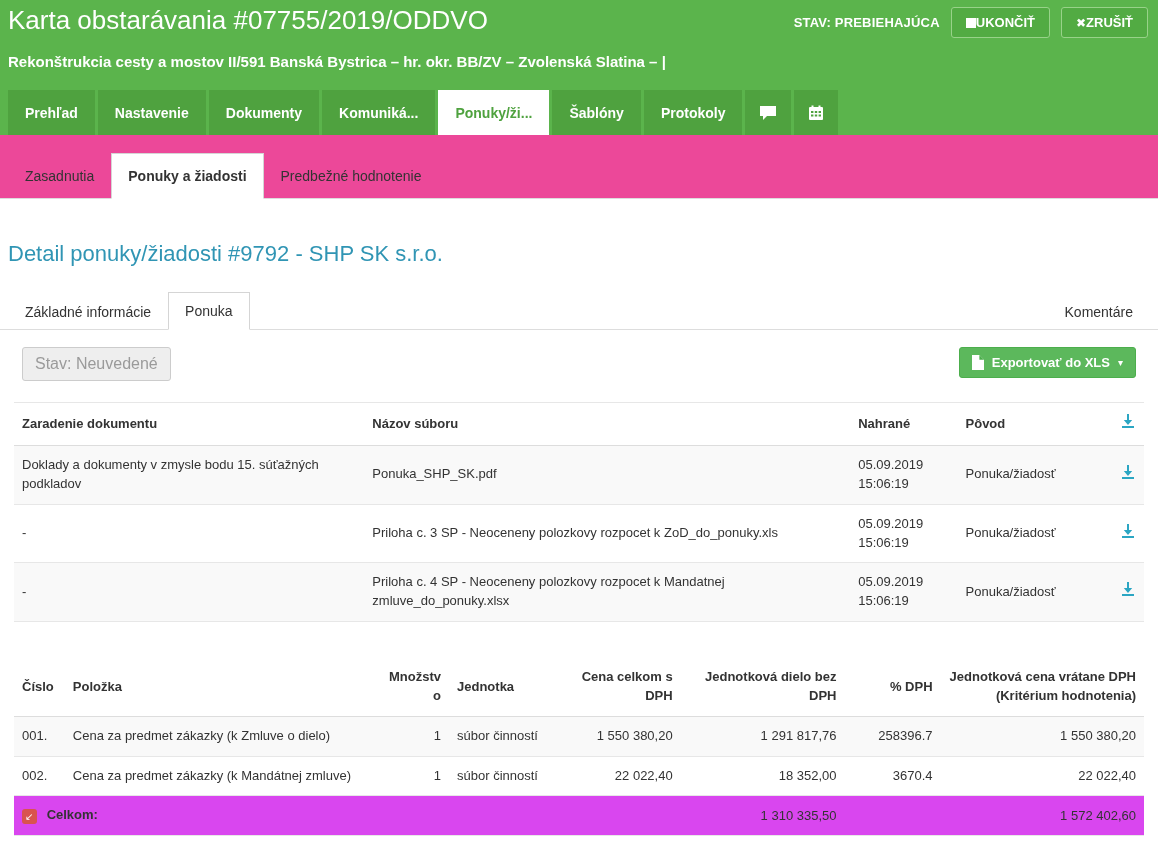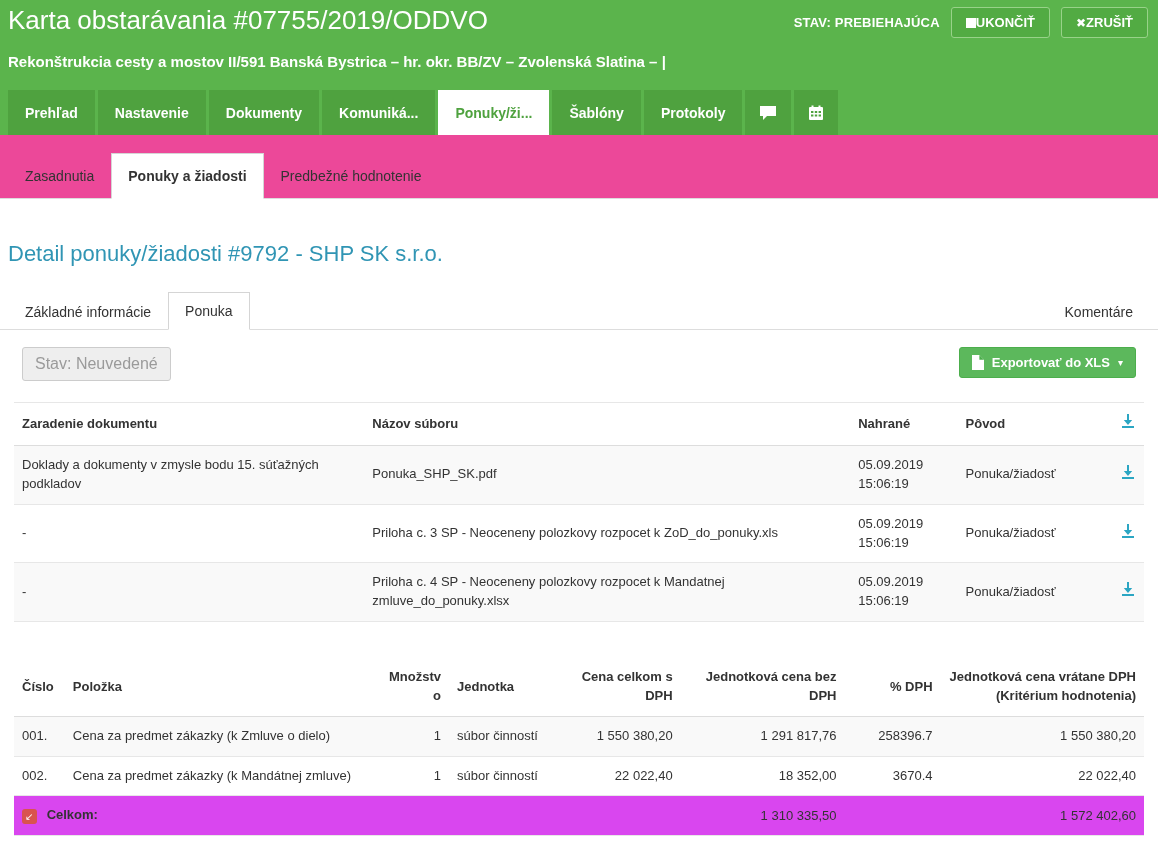--- a/index.html
+++ b/index.html
@@ -278,21 +278,21 @@
             <col style="width:8.5%">
             <col style="width:18%">
         </colgroup>
         <thead>
           <tr>
             <th>Číslo</th>
             <th>Položka</th>
             <th class="r">Množstvo</th>
             <th>Jednotka</th>
             <th class="r">Cena celkom s DPH</th>
-            <th class="r">Jednotková cena bez DPH</th>
+            <th class="r">Jednotková dielo bez DPH</th>
             <th class="r">% DPH</th>
             <th class="r">
               <div>Jednotková cena vrátane DPH</div>
               <div>(Kritérium hodnotenia)</div>
             </th>
           </tr>
         </thead>
         <tbody>
           <tr>
             <td>001.</td>

